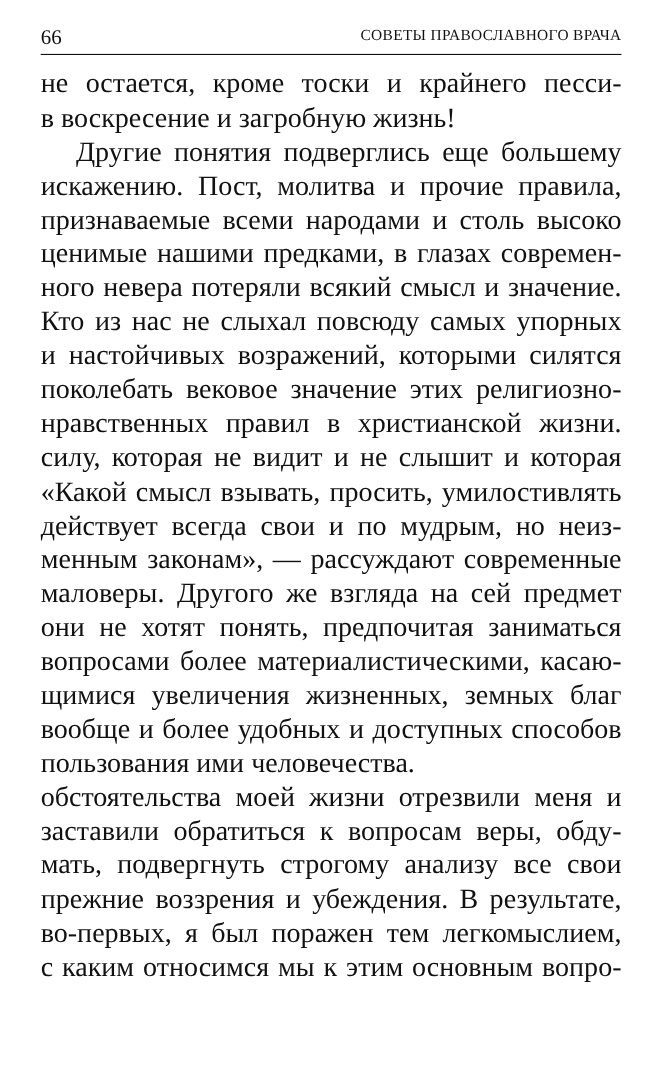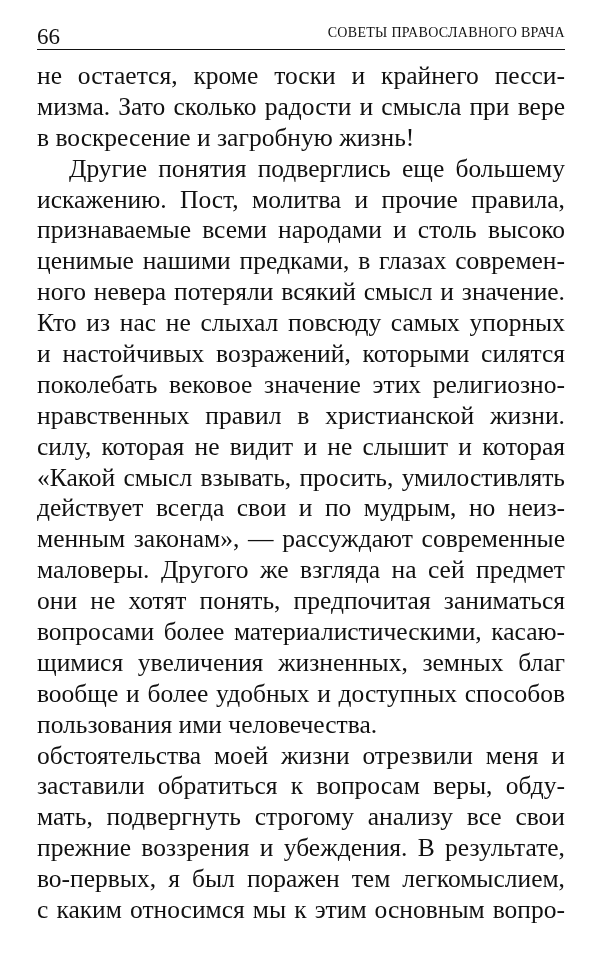--- a/index.html
+++ b/index.html
@@ -1,38 +1,37 @@
 <!DOCTYPE html>
 <html><head>
 <meta charset="utf-8">
 <style>
   html, body { margin: 0; padding: 0; background: #ffffff; }
   body { width: 600px; height: 976px; overflow: hidden; position: relative;
          font-family: "Liberation Serif", "DejaVu Serif", serif; color: #111; }
   .header { position: absolute; left: 37px; top: 22px; width: 528px; height: 27px;
             border-bottom: 1.6px solid #111; }
-  .page-num { position: absolute; left: 0; top: 2px; font-size: 23px; }
+  .page-num { position: absolute; left: 0; top: 2px; font-size: 19px; }
   .running-title { position: absolute; right: 0; top: 3px; font-size: 14px; letter-spacing: 0.3px; }
   .body-text { position: absolute; left: 37px; top: 61px; width: 528px; }
   .line { display: block; height: 30.9px; line-height: 30.9px; font-size: 25.5px;
           text-align: justify; text-align-last: justify; white-space: nowrap; }
   .line.last { text-align-last: left; }
   .line.indent { padding-left: 32px; }
 </style>
 </head>
 <body>
 
 <div class="header">
   <span class="page-num">66</span>
   <span class="running-title">СОВЕТЫ ПРАВОСЛАВНОГО ВРАЧА</span>
 </div>
 
 <div class="body-text" id="body-text">
     <span class="line">не остается, кроме тоски и крайнего песси-</span>
-    <span class="line">мизма. Зато сколько радости и смысла при вере</span>
     <span class="line last">в воскресение и загробную жизнь!</span>
     <span class="line indent">Другие понятия подверглись еще большему</span>
     <span class="line">искажению. Пост, молитва и прочие правила,</span>
     <span class="line">признаваемые всеми народами и столь высоко</span>
     <span class="line">ценимые нашими предками, в глазах современ-</span>
     <span class="line">ного невера потеряли всякий смысл и значение.</span>
     <span class="line">Кто из нас не слыхал повсюду самых упорных</span>
     <span class="line">и настойчивых возражений, которыми силятся</span>
     <span class="line">поколебать вековое значение этих религиозно-</span>
     <span class="line">нравственных правил в христианской жизни.</span>

